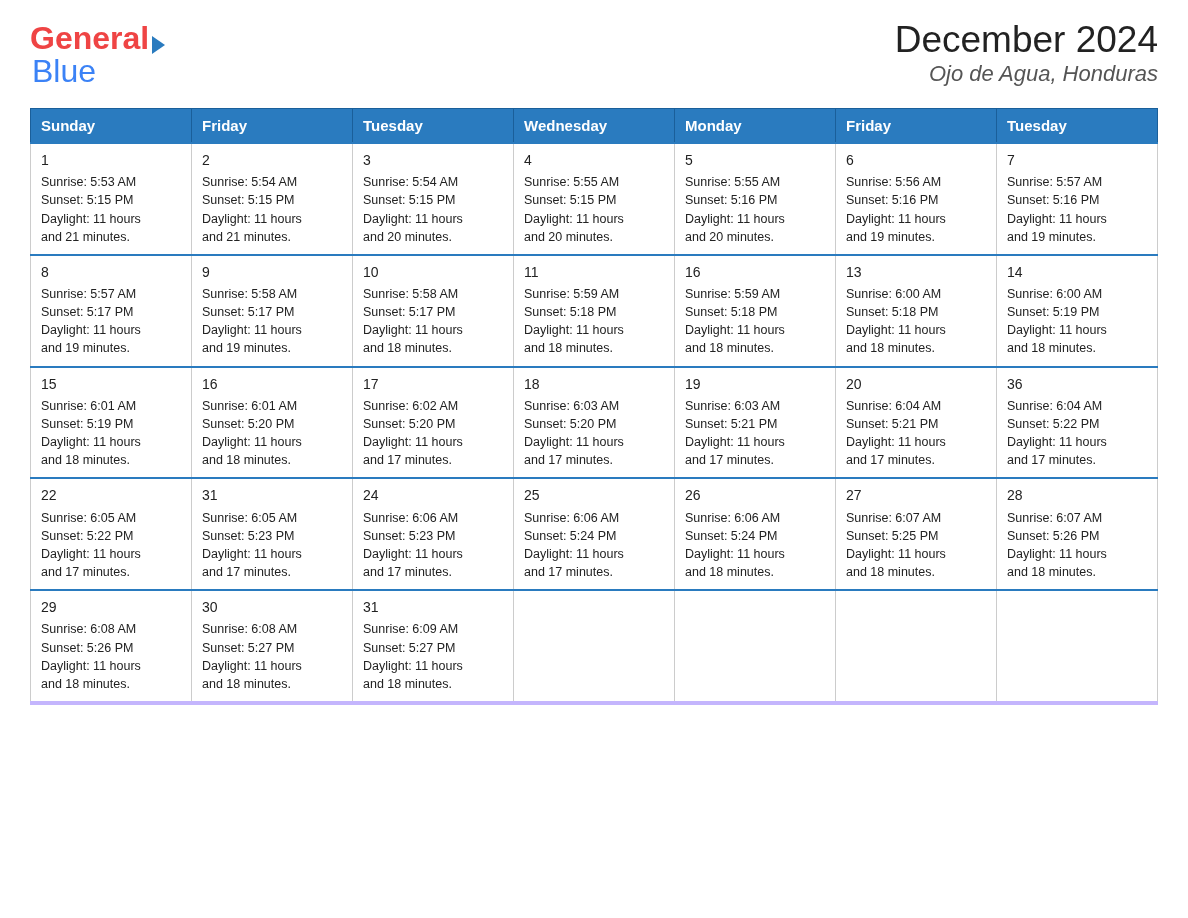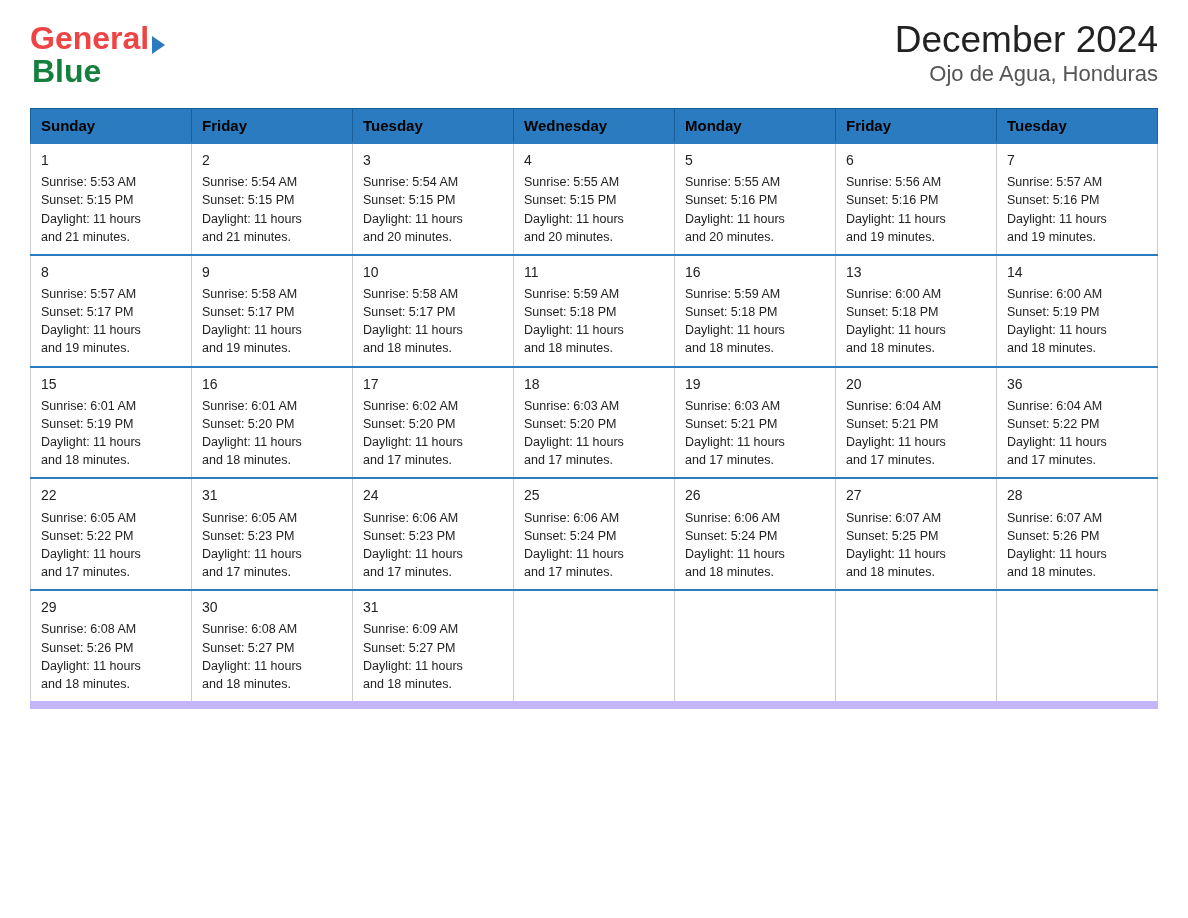--- a/index.html
+++ b/index.html
@@ -27,70 +27,71 @@
     .title-block h1 {
       font-size: 37px;
       font-weight: normal;
       color: #222;
       line-height: 1.1;
     }
     .title-block h2 {
       font-size: 22px;
       font-weight: normal;
       color: #555;
+      font-style: italic;
     }
     table {
       width: 100%;
       border-collapse: collapse;
       table-layout: fixed;
     }
     thead tr th {
       background-color: #2a7bbf;
-      color: #000000;
+      color: #ffffff;
       font-size: 15px;
       font-weight: bold;
       padding: 8px 10px;
       text-align: left;
       border: 1px solid #1a5f9a;
     }
     tbody tr td {
       vertical-align: top;
       padding: 6px 10px 8px 10px;
       font-size: 12.5px;
       color: #222;
       border-left: 1px solid #ccc;
       border-right: 1px solid #ccc;
       border-bottom: none;
       line-height: 1.45;
     }
     tbody tr {
       border-top: 2px solid #2a7bbf;
     }
     tbody tr:last-child {
-      border-bottom: 8px solid #c4b5fd;
+      border-bottom: 4px solid #c4b5fd;
     }
     .day-number {
       font-size: 14px;
       font-weight: normal;
       margin-bottom: 3px;
       display: block;
     }
     .cell-empty {
       background: #fff;
     }
   </style>
 </head>
 <body>
 
 <div class="header">
   <div class="logo">
     <div>
       <span style="font-size:32px;font-weight:bold;color:#ef4444;">General</span><span style="display:inline-block;width:0;height:0;border-left:13px solid #2a7bbf;border-top:9px solid transparent;border-bottom:9px solid transparent;margin-left:3px;vertical-align:middle;"></span>
     </div>
-    <div style="font-size:32px;font-weight:bold;color:#15803d;margin-top:-4px;margin-left:2px;">Blue</div>
+    <div style="font-size:32px;font-weight:normal;color:#3b82f6;margin-top:-4px;margin-left:2px;">Blue</div>
   </div>
   <div class="title-block">
     <h1>December 2024</h1>
     <h2>Ojo de Agua, Honduras</h2>
   </div>
 </div>
 
 <table>
   <thead>
     <tr>

